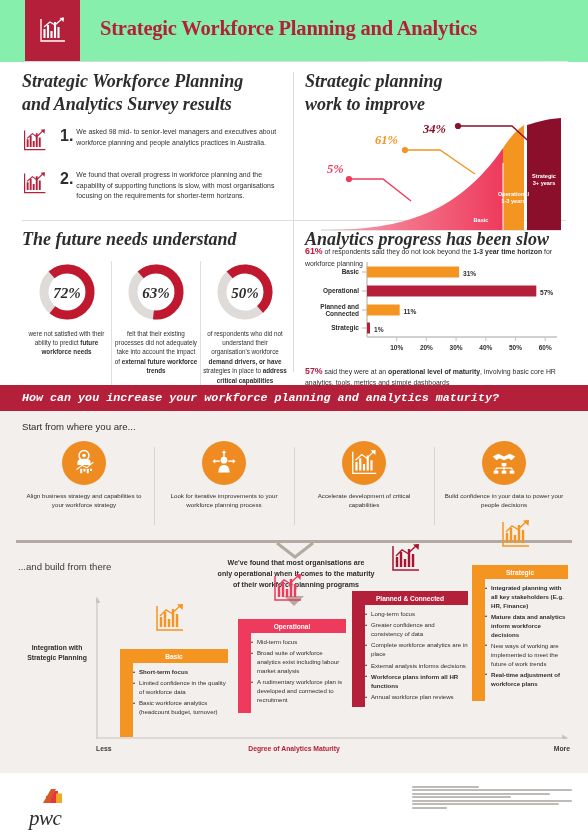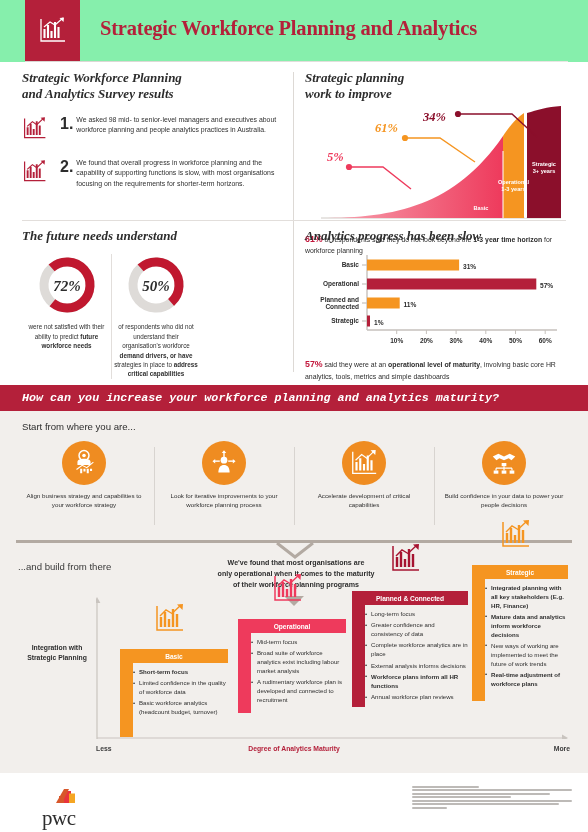--- a/index.html
+++ b/index.html
@@ -35,21 +35,21 @@
   .top-panel { position:relative; height:323px; background:#fff; }
   .vdivide { position:absolute; left:293px; top:10px; width:1px; height:300px; background:#ddd9d5; }
   .hdivide { position:absolute; left:22px; right:22px; top:158px; height:1px; background:#e2dedb; }
 
   .col-left { position:absolute; left:22px; top:8px; width:268px; }
   .col-right{ position:absolute; left:305px; top:8px; width:262px; }
 
   .sec-title {
     font-family:"Liberation Serif", serif;
     font-style:italic; font-weight:bold;
-    font-size:13px; color:#2d2d2d; line-height:1.25;
+    font-size:18px; color:#2d2d2d; line-height:1.25;
   }
 
   
   .survey-list { margin-top:12px; }
   .survey-item { display:flex; gap:8px; margin-bottom:12px; }
   .survey-icon { flex:0 0 30px; padding-top:1px; }
   .survey-text { font-size:6.9px; line-height:1.55; color:#2f2f2f; }
   .survey-num { font-weight:bold; }
   .survey-body { display:flex; gap:3px; }
 
@@ -127,21 +127,21 @@
   .stage-body { position:absolute; }
   .stage-body ul { list-style:none; }
   .stage-body li {
     position:relative; padding-left:6px; font-size:6.1px; line-height:1.45; margin-bottom:2.5px; color:#2f2f2f;
   }
   .stage-body li::before { content:"•"; position:absolute; left:0; top:-0.5px; }
   .stage-body li.bold { font-weight:bold; }
 
   
   .footer { position:relative; height:59px; background:#fff; }
-  .pwc { position:absolute; left:42px; top:11px; }
+  .pwc { position:absolute; left:29px; top:11px;font-style:italic; }
   .pwc-word {
     font-family:"Liberation Serif", serif; font-size:21px; font-weight:normal;
     color:#2d2d2d; letter-spacing:-0.5px; line-height:1;
   }
   .legal { position:absolute; left:412px; top:13px; width:160px; }
   .legal-line { height:1.6px; background:#bdbab7; margin-bottom:1.9px; border-radius:1px; }
 </style>
 </head>
 <body>
 
@@ -267,20 +267,32 @@
               <g transform="rotate(-42 31 31)">
                 <circle cx="31" cy="31" r="23" fill="none" stroke="#dedbd8" stroke-width="9"></circle>
                 <circle cx="31" cy="31" r="23" fill="none" stroke="#c0182f" stroke-width="9" stroke-dasharray="104.1 144.5" transform="rotate(-90 31 31)"></circle>
               </g>
               <text x="31" y="36.5" text-anchor="middle" font-family="Liberation Serif, serif" font-style="italic" font-weight="bold" font-size="15" fill="#2d2d2d">72%</text>
             </svg>
           </div>
           <div class="donut-cap"><span>were not satisfied with their ability to predict </span><span class="b">future workforce needs</span></div>
         </div>
 
+        <div class="donut-cell">
+          <div class="donut-vis">
+            <svg width="62" height="62" viewBox="0 0 62 62">
+              <g transform="rotate(-42 31 31)">
+                <circle cx="31" cy="31" r="23" fill="none" stroke="#dedbd8" stroke-width="9"></circle>
+                <circle cx="31" cy="31" r="23" fill="none" stroke="#c0182f" stroke-width="9" stroke-dasharray="91.1 157.5" transform="rotate(-90 31 31)"></circle>
+              </g>
+              <text x="31" y="36.5" text-anchor="middle" font-family="Liberation Serif, serif" font-style="italic" font-weight="bold" font-size="15" fill="#2d2d2d">63%</text>
+            </svg>
+          </div>
+          <div class="donut-cap"><span>felt that their existing processes did not adequately take into account the impact of </span><span class="b">external future workforce trends</span></div>
+        </div>
 
         <div class="donut-cell">
           <div class="donut-vis">
             <svg width="62" height="62" viewBox="0 0 62 62">
               <g transform="rotate(-42 31 31)">
                 <circle cx="31" cy="31" r="23" fill="none" stroke="#dedbd8" stroke-width="9"></circle>
                 <circle cx="31" cy="31" r="23" fill="none" stroke="#c0182f" stroke-width="9" stroke-dasharray="72.3 176.3" transform="rotate(-90 31 31)"></circle>
               </g>
               <text x="31" y="36.5" text-anchor="middle" font-family="Liberation Serif, serif" font-style="italic" font-weight="bold" font-size="15" fill="#2d2d2d">50%</text>
             </svg>

